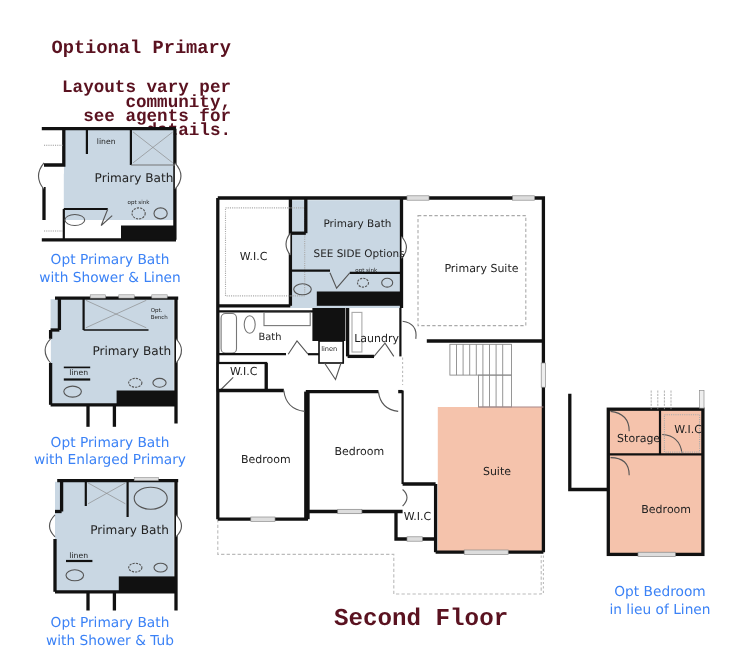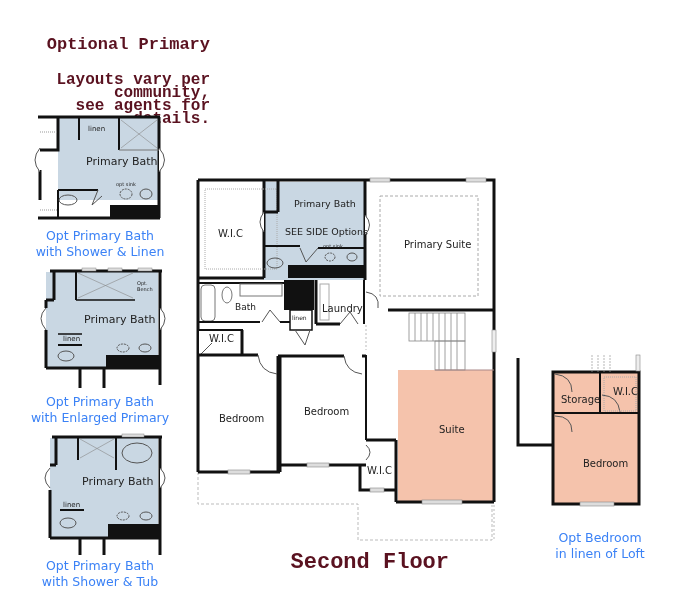--- a/index.html
+++ b/index.html
@@ -246,21 +246,21 @@
 <div class="lbl" style="left:404px;top:239px;">Primary Suite</div>
 <div class="lbl" style="left:235px;top:302px;font-size:9px;">Bath</div>
 <div class="lbl" style="left:292px;top:314px;font-size:6px;">linen</div>
 <div class="lbl" style="left:322px;top:303px;">Laundry</div>
 <div class="lbl" style="left:209px;top:333px;">W.I.C</div>
 <div class="lbl" style="left:219px;top:413px;">Bedroom</div>
 <div class="lbl" style="left:304px;top:406px;">Bedroom</div>
 <div class="lbl" style="left:367px;top:465px;">W.I.C</div>
 <div class="lbl" style="left:439px;top:424px;">Suite</div>
 
-<div class="abs title" style="left:259px;top:550px;width:190px;font-size:22px;">Second Floor</div>
+<div class="abs title" style="left:272px;top:550px;width:190px;font-size:22px;">Second Floor</div>
 
 <div class="lbl" style="left:561px;top:394px;">Storage</div>
 <div class="lbl" style="left:613px;top:386px;">W.I.C</div>
 <div class="lbl" style="left:583px;top:458px;">Bedroom</div>
 <div class="abs caption" style="left:530px;top:530px;width:140px;">
   <div>Opt Bedroom</div>
-  <div>in linen of Loft</div>
+  <div>in lieu of Linen</div>
 </div>
 
 </body></html>

